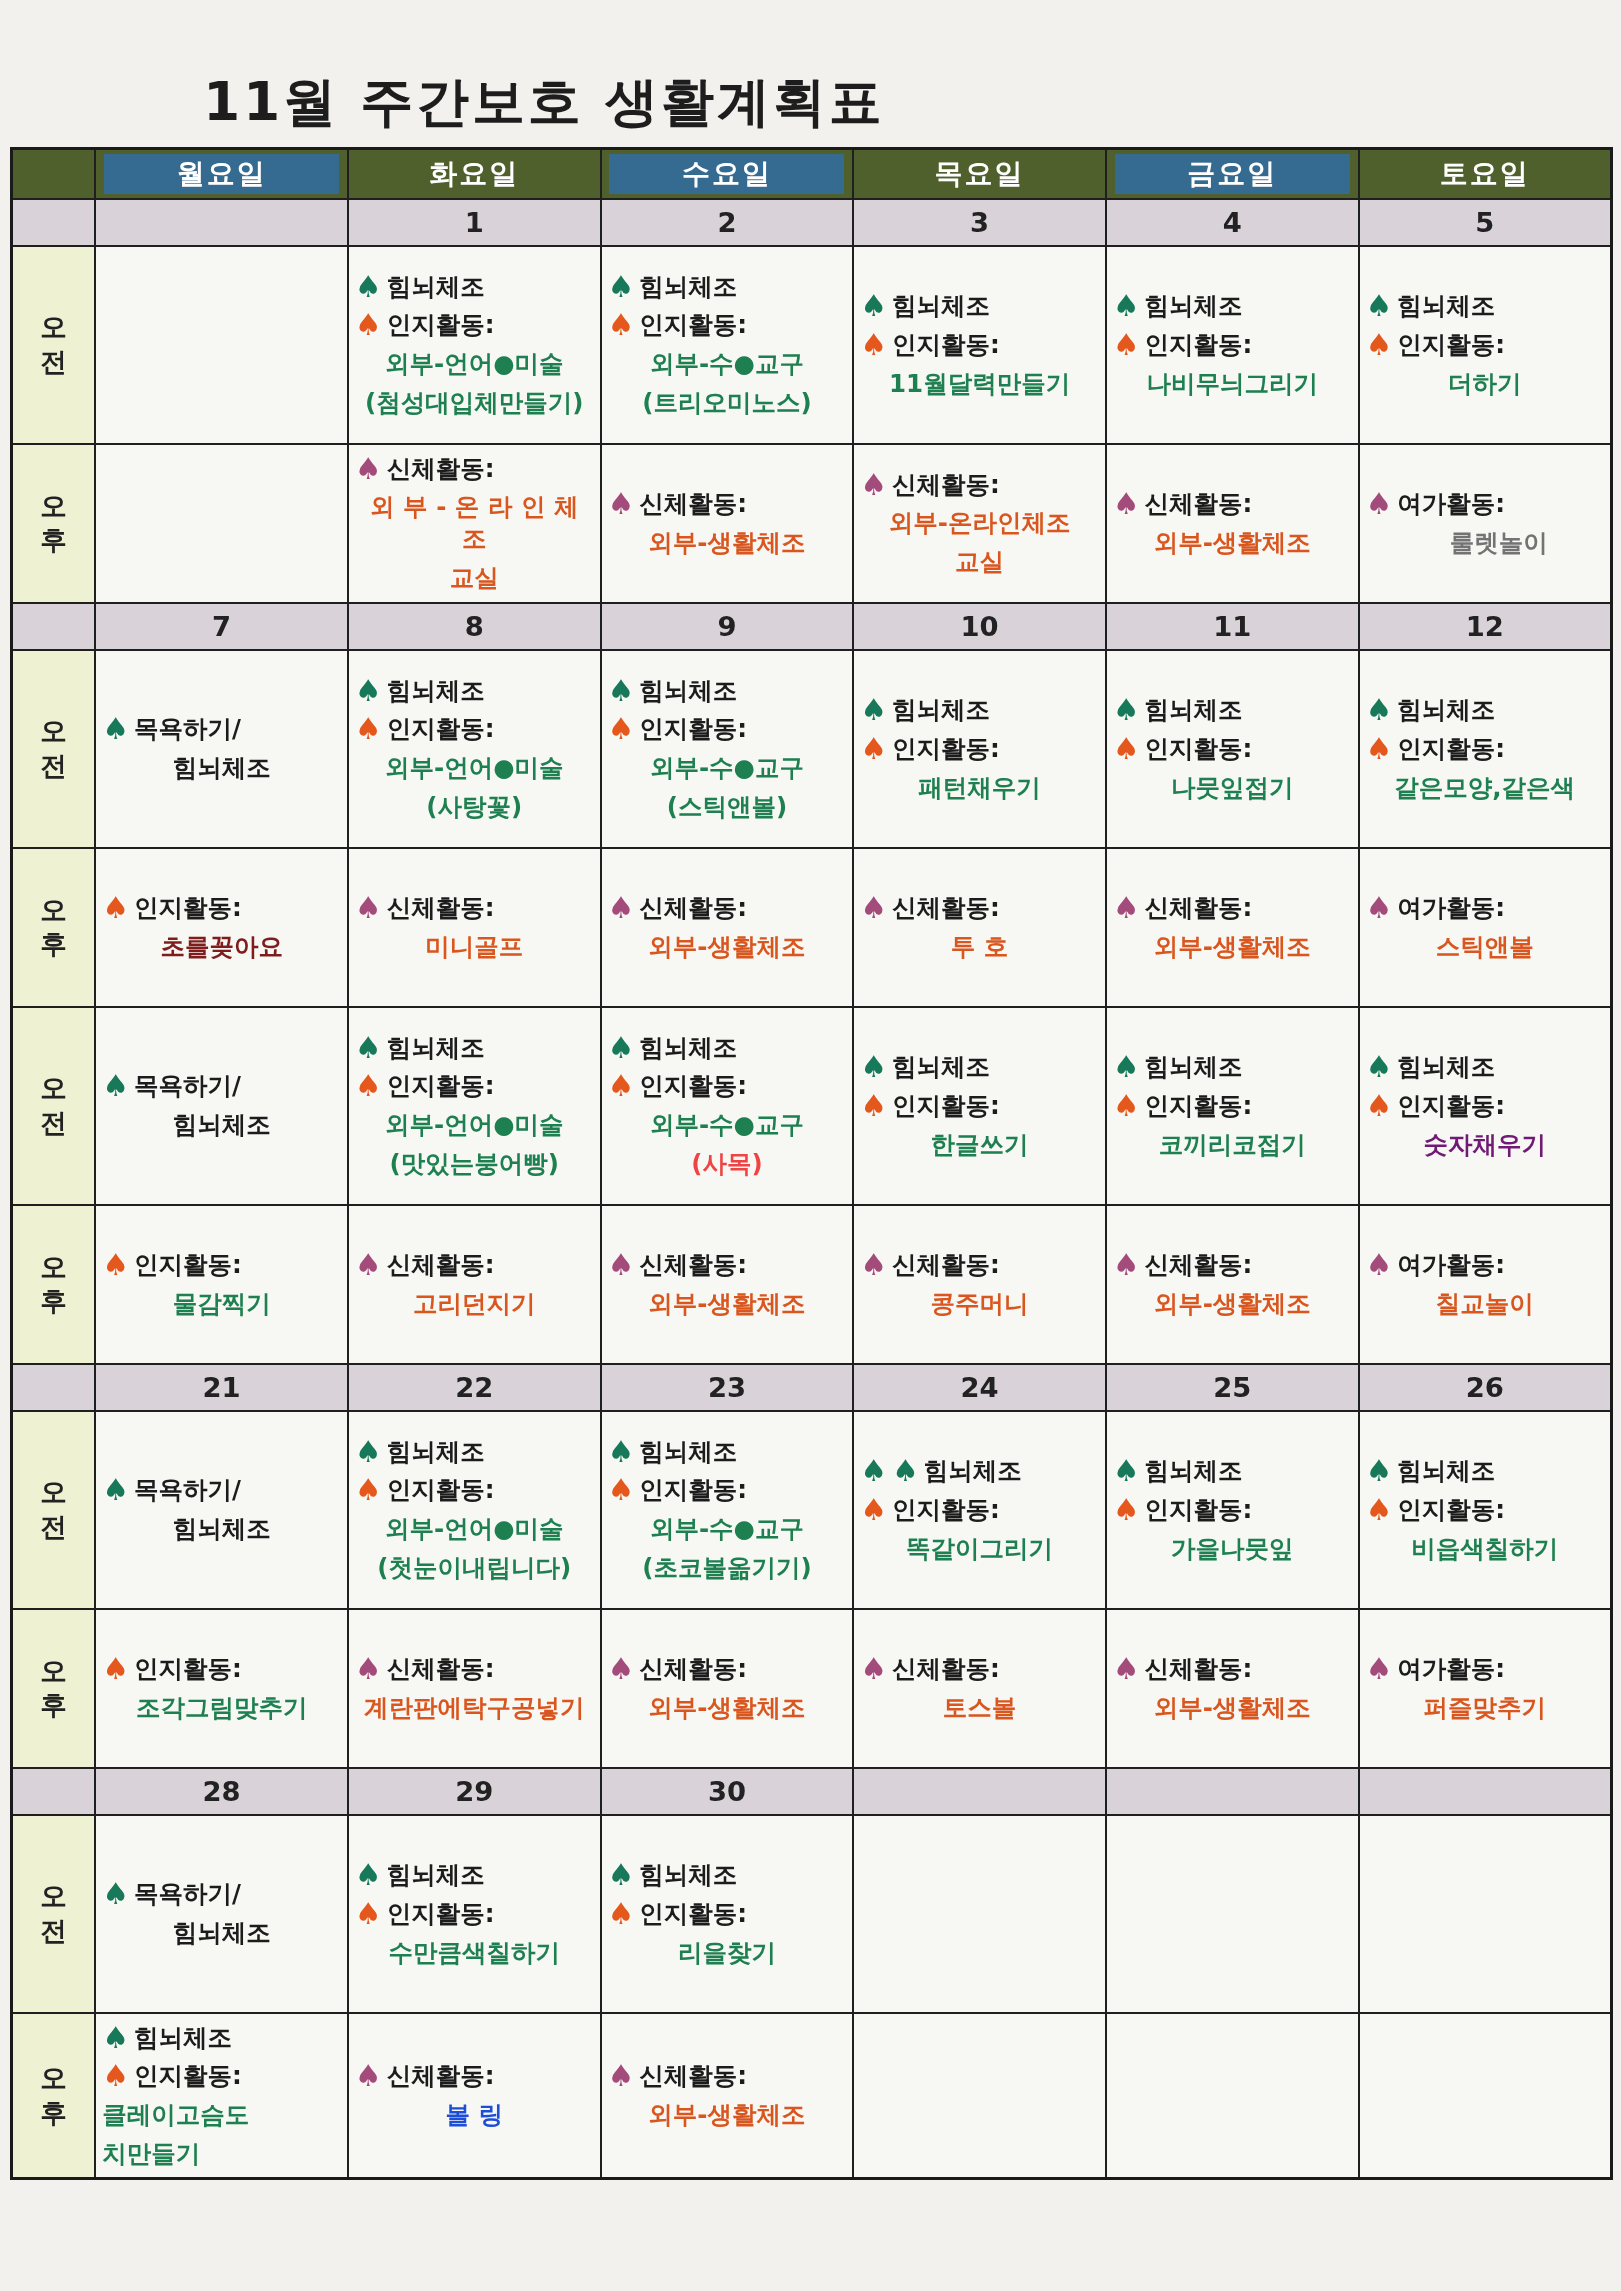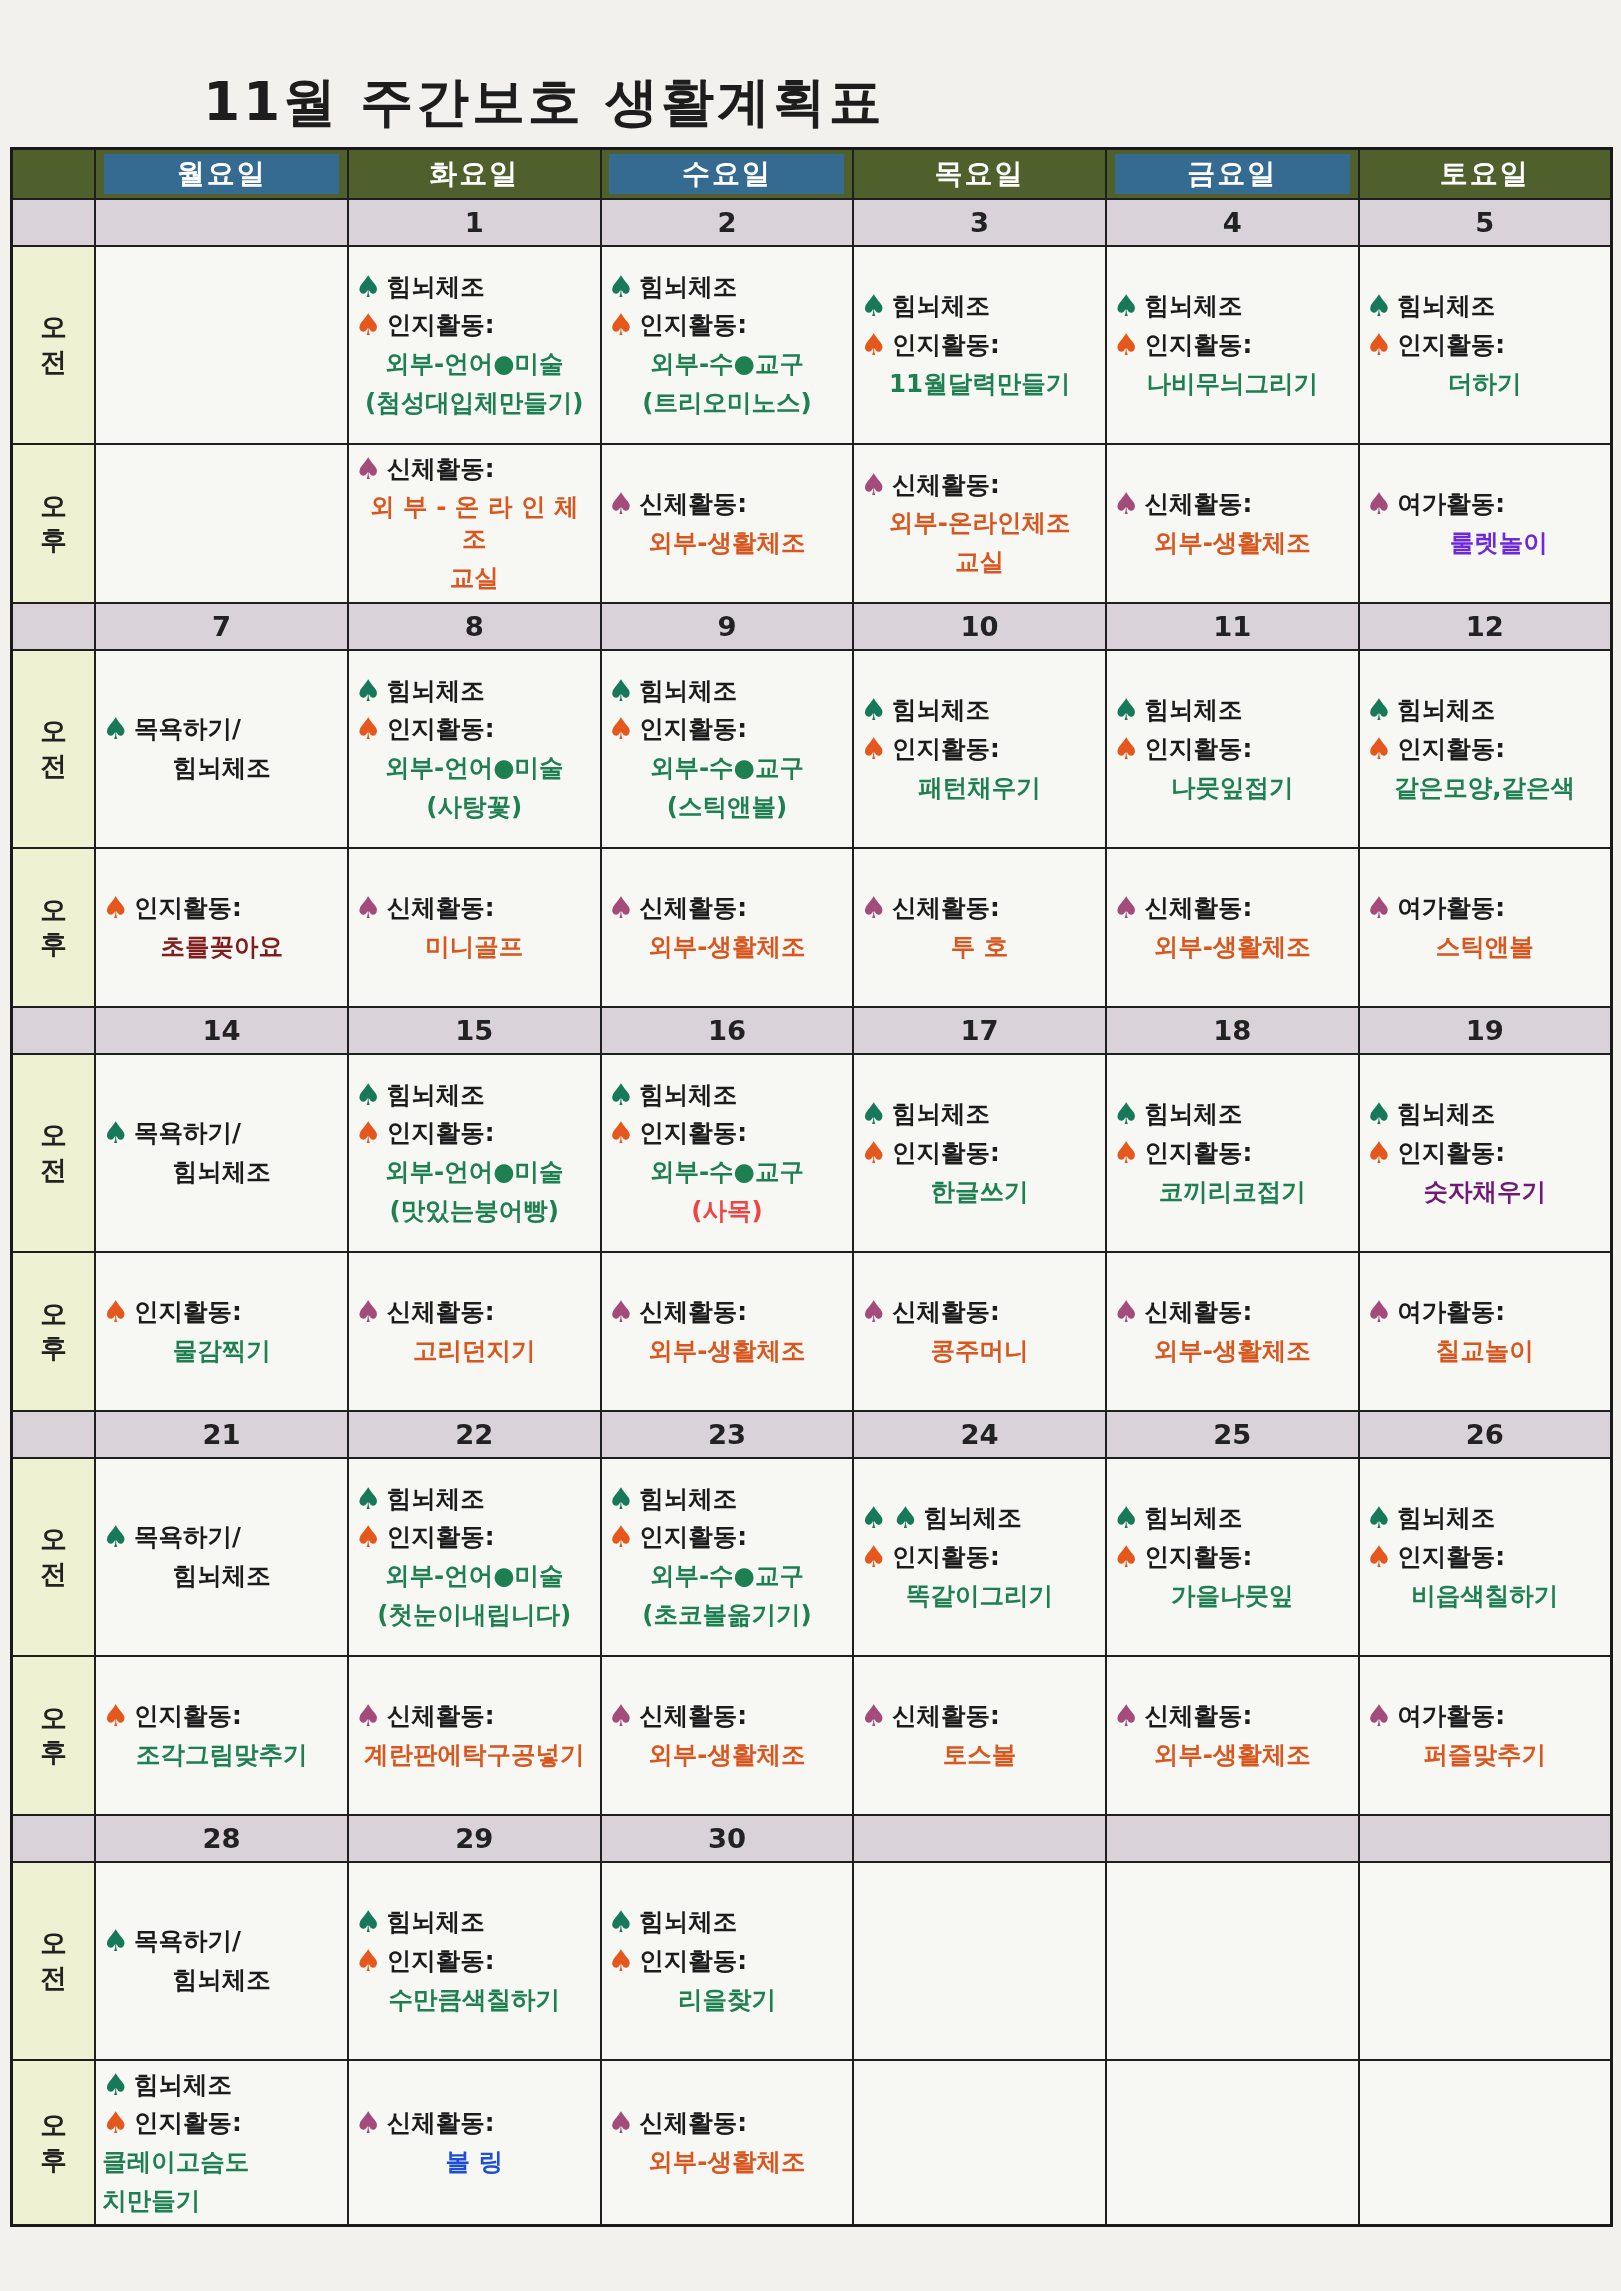--- a/index.html
+++ b/index.html
@@ -249,21 +249,21 @@
               </div>
             </div>
           </td>
           <td class="cell">
             <div class="cellwrap">
               <div class="line">
                 <span class="spade" style="color: rgb(163, 75, 122);">♠</span>
                 <span class="txt" style="color: rgb(28, 28, 28);">여가활동:</span>
               </div>
               <div class="line center">
-                <span class="txt" style="color: #6d28d9; margin-left: 28px;">룰렛놀이</span>
+                <span class="txt" style="color: #737373; margin-left: 28px;">룰렛놀이</span>
               </div>
             </div>
           </td>
         </tr>
         <tr class="daterow">
           <td></td>
           <td>7</td>
           <td>8</td>
           <td>9</td>
           <td>10</td>
@@ -429,29 +429,20 @@
               <div class="line">
                 <span class="spade" style="color: rgb(163, 75, 122);">♠</span>
                 <span class="txt" style="color: rgb(28, 28, 28);">여가활동:</span>
               </div>
               <div class="line center">
                 <span class="txt" style="color: rgb(217, 87, 31);">스틱앤볼</span>
               </div>
             </div>
           </td>
         </tr>
-        <tr class="daterow">
-          <td></td>
-          <td>14</td>
-          <td>15</td>
-          <td>16</td>
-          <td>17</td>
-          <td>18</td>
-          <td>19</td>
-        </tr>
         <tr class="am">
           <td class="time">오
 전</td>
           <td class="cell">
             <div class="cellwrap">
               <div class="line">
                 <span class="spade" style="color: rgb(23, 121, 90);">♠</span>
                 <span class="txt" style="color: rgb(28, 28, 28);">목욕하기/</span>
               </div>
               <div class="line center">

